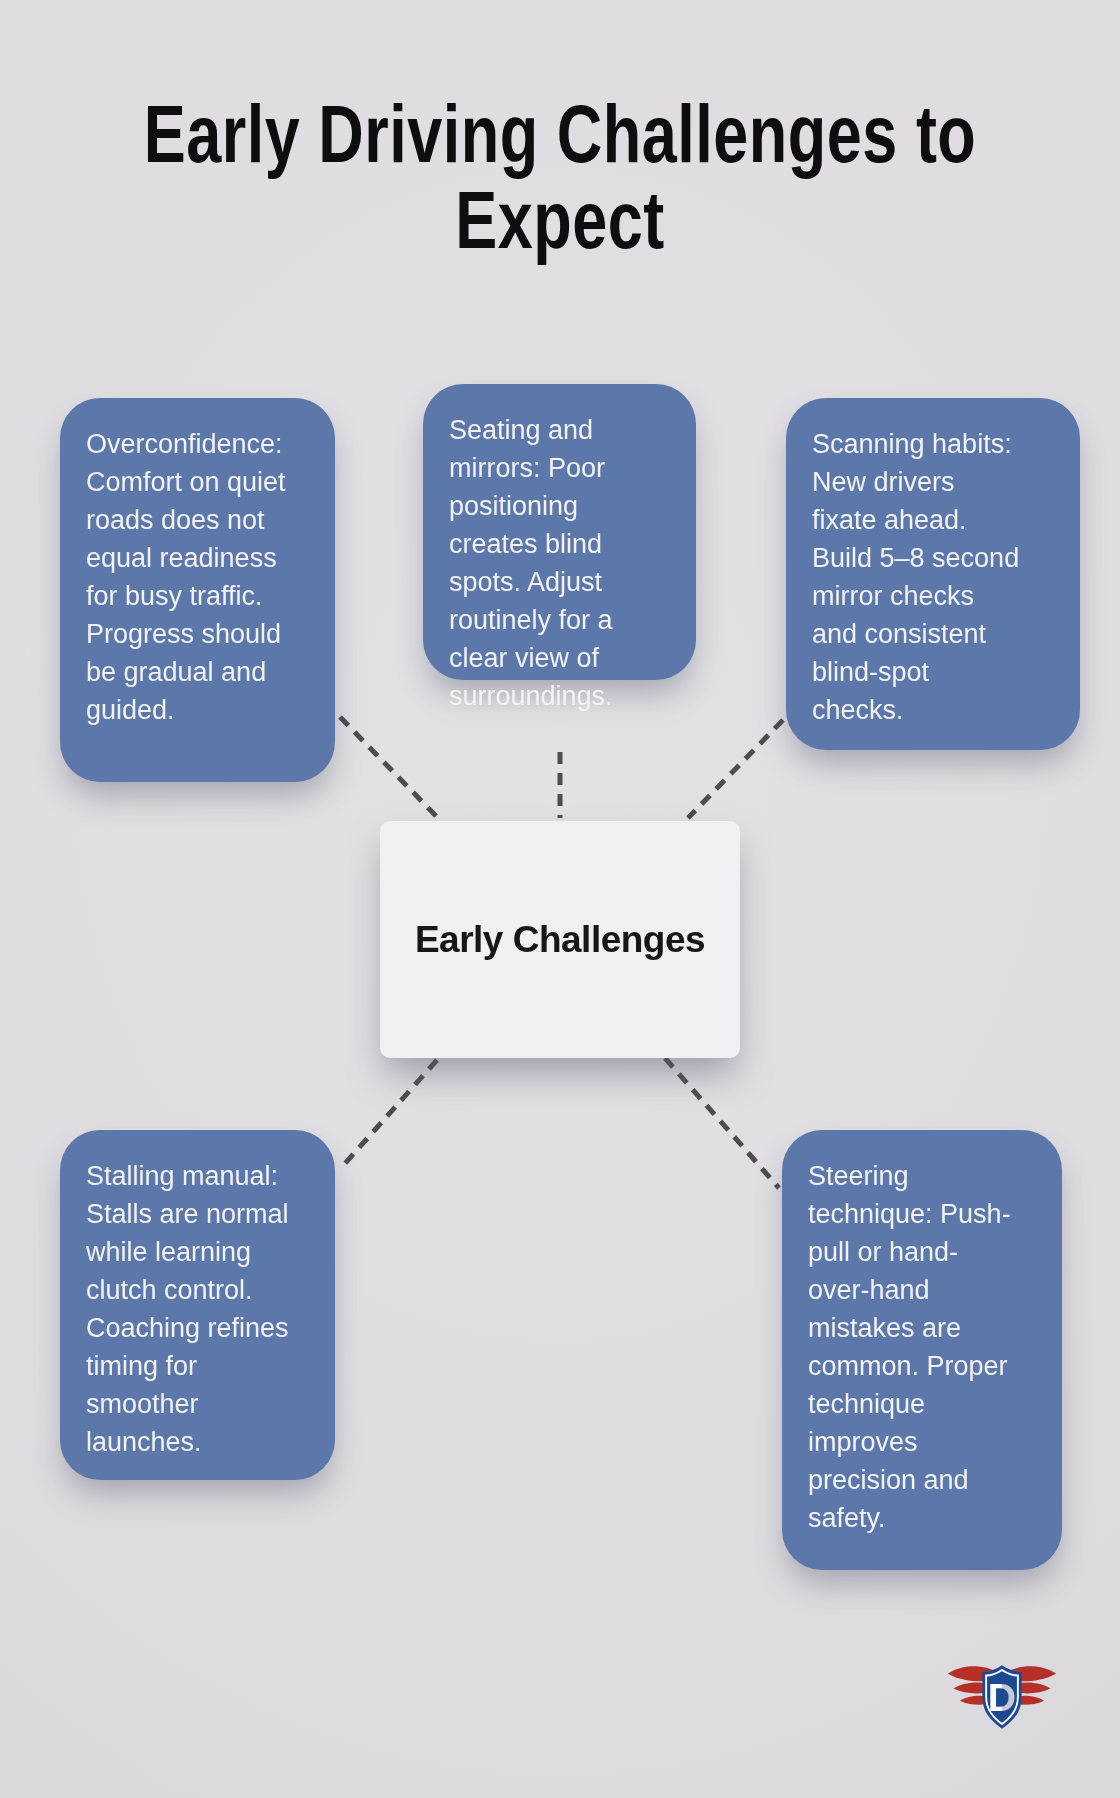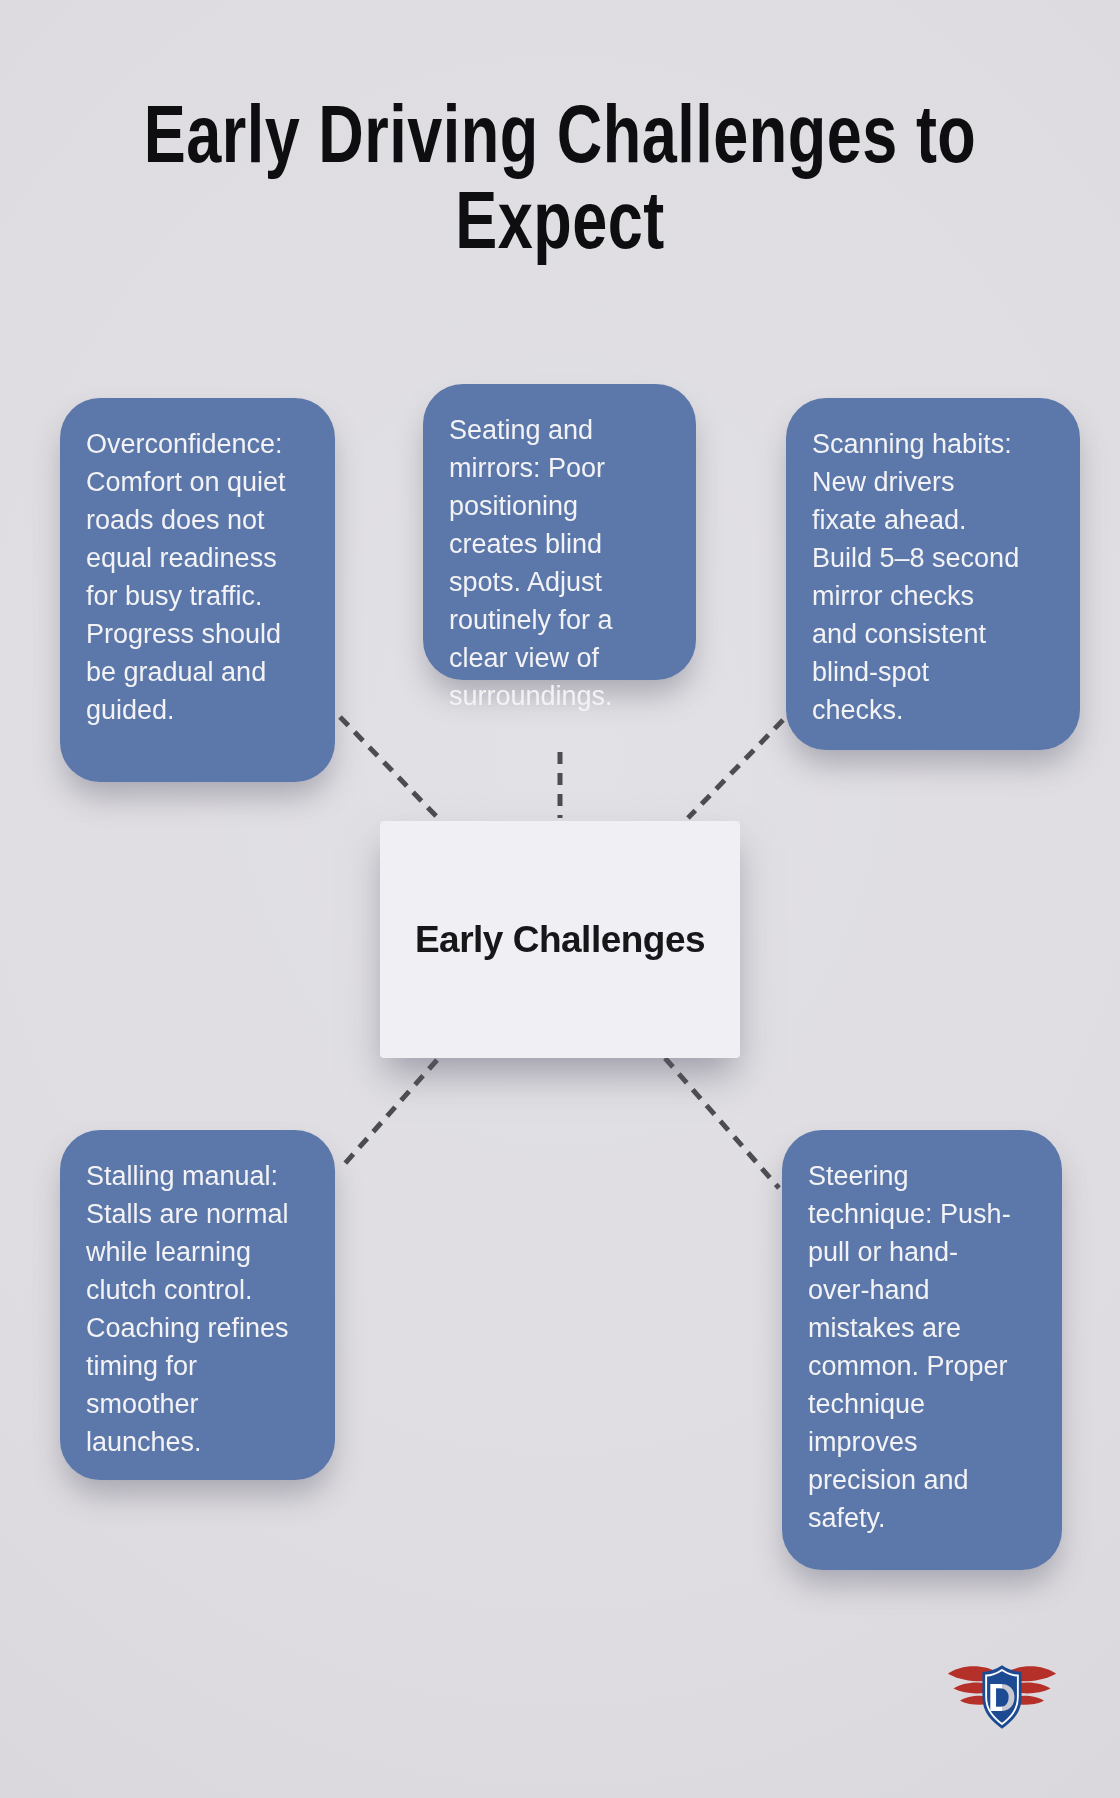--- a/index.html
+++ b/index.html
@@ -64,21 +64,21 @@
   .node-1{left:60px; top:398px; width:275px; height:384px;}
   .node-2{left:423px;top:384px; width:273px; height:296px;}
   .node-3{left:786px;top:398px; width:294px; height:352px;}
   .node-4{left:60px; top:1130px;width:275px; height:350px;}
   .node-5{left:782px;top:1130px;width:280px; height:440px;}
   .center-node{
     position:absolute;
     left:380px;top:821px;width:360px;height:237px;
     box-sizing:border-box;
     background:var(--center-fill);
-    border-radius:4px;
+    border-radius:10px;
     display:flex;align-items:center;justify-content:center;
     box-shadow:0 20px 35px -5px rgba(92,92,112,.5);
   }
   .center-node span{
     font-size:37px;
     font-weight:700;
     letter-spacing:-.5px;
     color:var(--center-text);
   }
   .logo{

